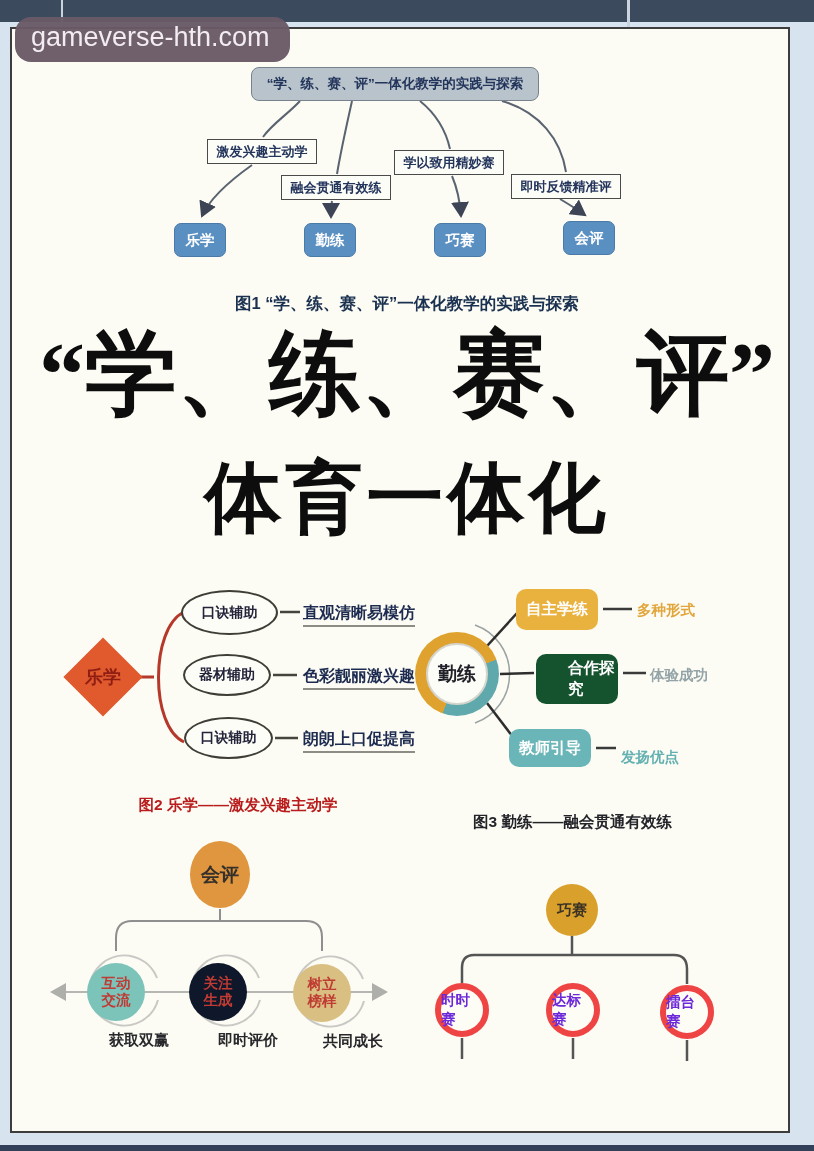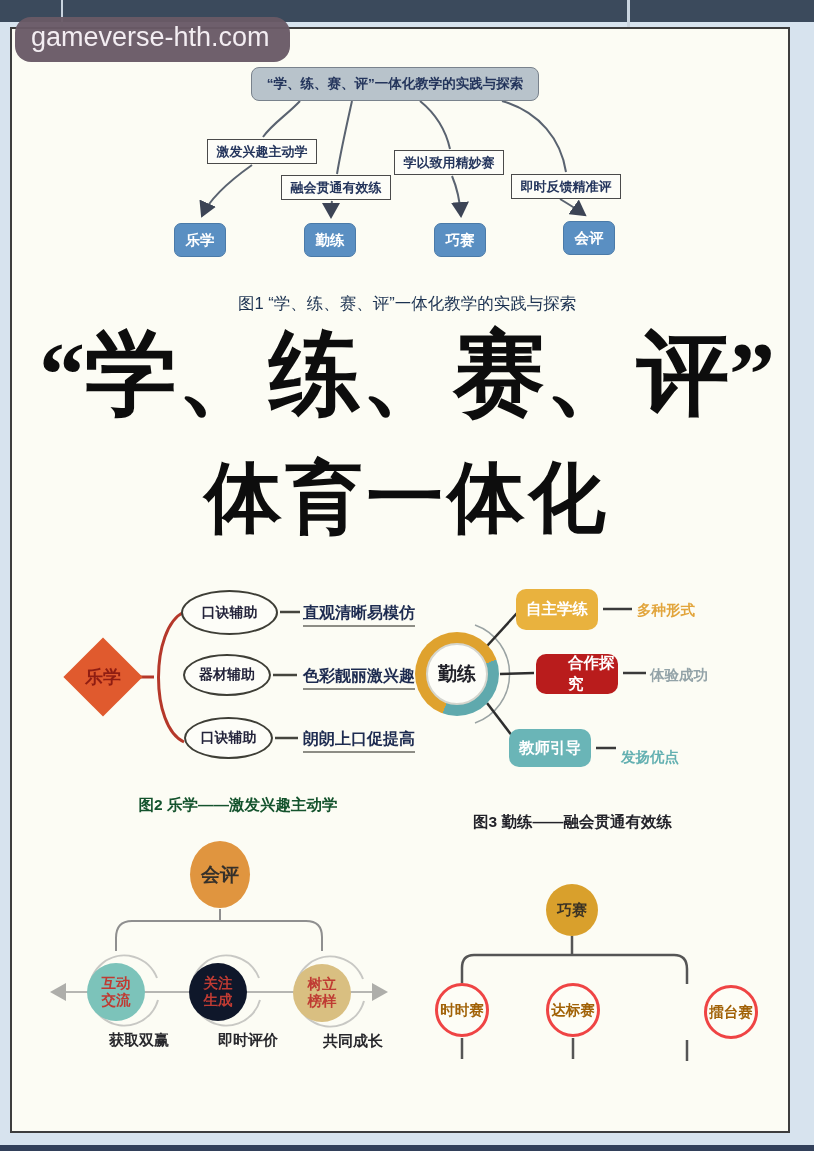--- a/index.html
+++ b/index.html
@@ -34,21 +34,21 @@
              font-weight:bold; font-size:13.5px; }
   .f1-label{ background:#fdfdf8; border:1.5px solid #4a4a4a; color:#24355c;
              font-weight:bold; font-size:13px; width:110px; height:25px; }
   .f1-l1{ left:207px; top:139px; } .f1-l2{ left:281px; top:175px; }
   .f1-l3{ left:394px; top:150px; } .f1-l4{ left:511px; top:174px; }
   .f1-node{ width:52px; height:34px; background:#5a8fc2; border:1.5px solid #4a7aa8;
             border-radius:7px; color:#fff; font-size:14.5px; font-weight:bold; }
   .f1-n1{ left:174px; top:223px; } .f1-n2{ left:304px; top:223px; }
   .f1-n3{ left:434px; top:223px; } .f1-n4{ left:563px; top:221px; }
   .f1-caption{ left:0; top:293px; width:814px; text-align:center;
-               font-size:16.5px; font-weight:normal; color:#1b3150; }
+               font-size:16.5px; font-weight:bold; color:#1b3150; }
 
   
   .big-title{ left:0; width:814px; text-align:center; color:#0d0d0d;
               font-family:"Liberation Serif","DejaVu Serif",serif; font-weight:900; }
   .bt1{ top:324px; font-size:92px; line-height:1.1; }
   .bt2{ top:456px; font-size:77px; line-height:1.1; letter-spacing:4px; }
 
   
   .f2-diamond{ left:75px; top:649px; width:56px; height:56px; background:#e05a2e;
                transform:rotate(45deg); }
@@ -57,31 +57,31 @@
   .f2-oval{ background:#fdfdf8; border:2.5px solid #3e3e36; border-radius:50%;
             color:#23233a; font-weight:bold; font-size:14px; }
   .f2-o1{ left:181px; top:590px; width:97px; height:45px; }
   .f2-o2{ left:183px; top:654px; width:88px; height:42px; }
   .f2-o3{ left:184px; top:717px; width:89px; height:42px; }
   .f2-tip{ color:#1d2b50; font-weight:bold; font-size:16px;
            border-bottom:2px solid #8d8d85; padding-bottom:1px; }
   .f2-t1{ left:303px; top:603px; } .f2-t2{ left:303px; top:666px; }
   .f2-t3{ left:303px; top:729px; }
   .f2-caption{ left:103px; top:795px; width:270px; text-align:center;
-               font-weight:bold; font-size:15.5px; color:#14532d; }
+               font-weight:bold; font-size:15.5px; color:#b91c1c; }
 
   
   .f3-ring{ left:415px; top:632px; width:84px; height:84px; border-radius:50%;
             background:conic-gradient(#dfa22e 0deg 70deg, #5fa9ad 70deg 200deg, #dfa22e 200deg 360deg); }
   .f3-inner{ left:426px; top:643px; width:62px; height:62px; border-radius:50%;
              background:#fdfdf8; border:2px solid #d5d5cd;
              color:#202028; font-size:19px; font-weight:900; }
   .f3-box{ border-radius:10px; color:#fff; font-weight:bold; font-size:15.5px; }
   .f3-b1{ left:516px; top:589px; width:82px; height:41px; background:#e9b23e; }
-  .f3-b2{ left:536px; top:654px; width:82px; height:40px; background:#b91c1c;padding-left:32px; }
+  .f3-b2{ left:536px; top:654px; width:82px; height:50px; background:#14532d;padding-left:32px; }
   .f3-b3{ left:509px; top:729px; width:82px; height:38px; background:#6ab5b7; }
   .f3-tip{ font-weight:bold; font-size:14.5px; }
   .f3-t1{ left:637px; top:601px; color:#e2a53c; }
   .f3-t2{ left:650px; top:666px; color:#93a3a8; }
   .f3-t3{ left:621px; top:748px; color:#63b0b1; }
   .f3-caption{ left:450px; top:812px; width:245px; text-align:center;
                font-weight:bold; font-size:15.5px; color:#23232a; }
 
   
   .f4-ellipse{ left:190px; top:841px; width:60px; height:67px; border-radius:50%;
@@ -93,23 +93,23 @@
   .f4-c2{ left:189px; top:963px; background:#0f172a; }
   .f4-c3{ left:293px; top:964px; background:#d9bf81; }
   .f4-sub{ width:70px; text-align:center; font-weight:bold; font-size:15px; color:#28282c; }
   .f4-s1{ left:104px; top:1031px; } .f4-s2{ left:213px; top:1031px; }
   .f4-s3{ left:318px; top:1032px; }
 
   
   .f5-top{ left:546px; top:884px; width:52px; height:52px; border-radius:50%;
            background:#d9a02c; color:#3a3224; font-size:15px; font-weight:900; }
   .f5-circle{ width:54px; height:54px; border-radius:50%; background:#fdfdf6;
-              border:3px solid #ef4444; color:#a16207; font-weight:900; font-size:14.5px; }
+              border:6px solid #ef4444; color:#6d28d9; font-weight:900; font-size:14.5px; }
   .f5-c1{ left:435px; top:983px; } .f5-c2{ left:546px; top:983px; }
-  .f5-c3{ left:660px; top:985px;margin-left:44px; }
+  .f5-c3{ left:660px; top:985px; }
 
   .footer{ left:0; top:1066px; width:814px; text-align:center; color:#1c2f4e;
            font-family:"Liberation Serif","DejaVu Serif",serif;
            font-weight:bold; font-size:28px; }
 </style>
 </head>
 <body>
 
 <div class="stage">
 

